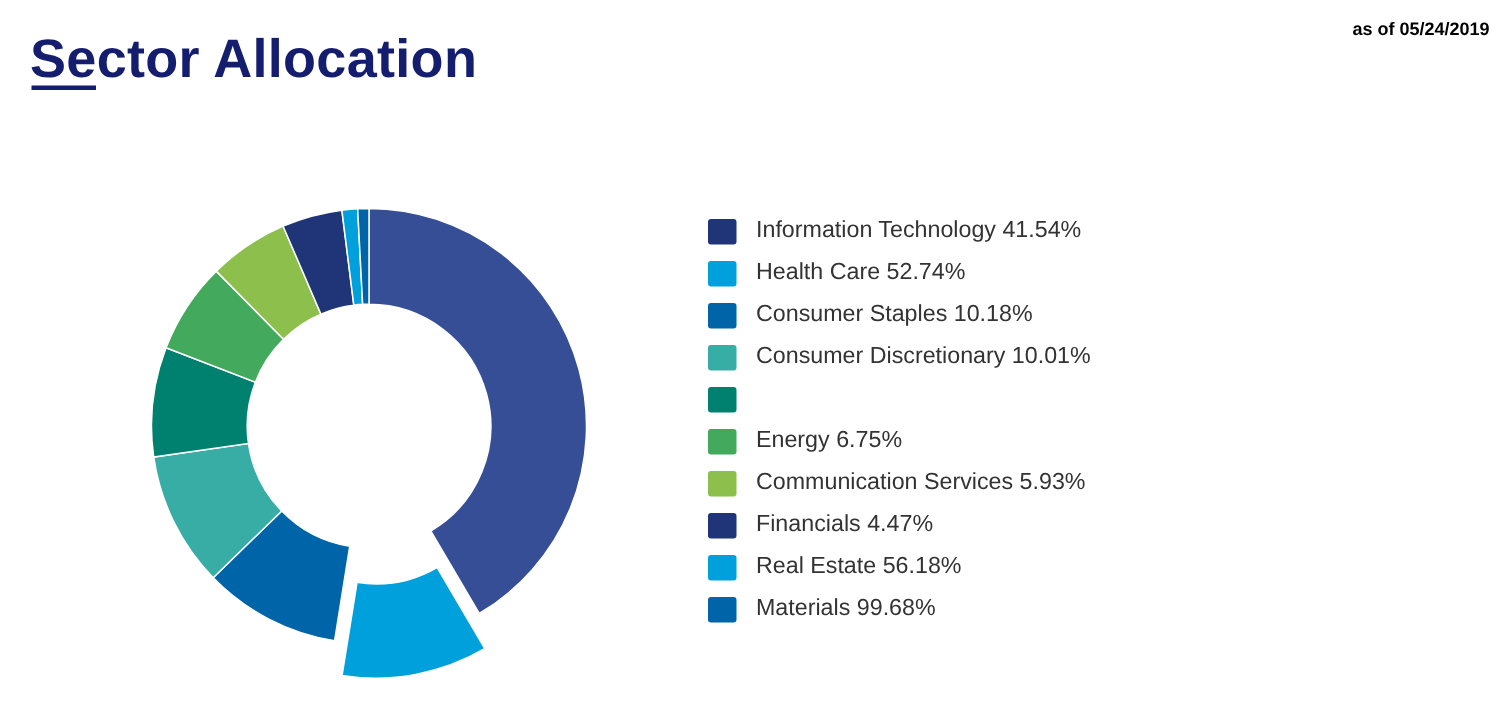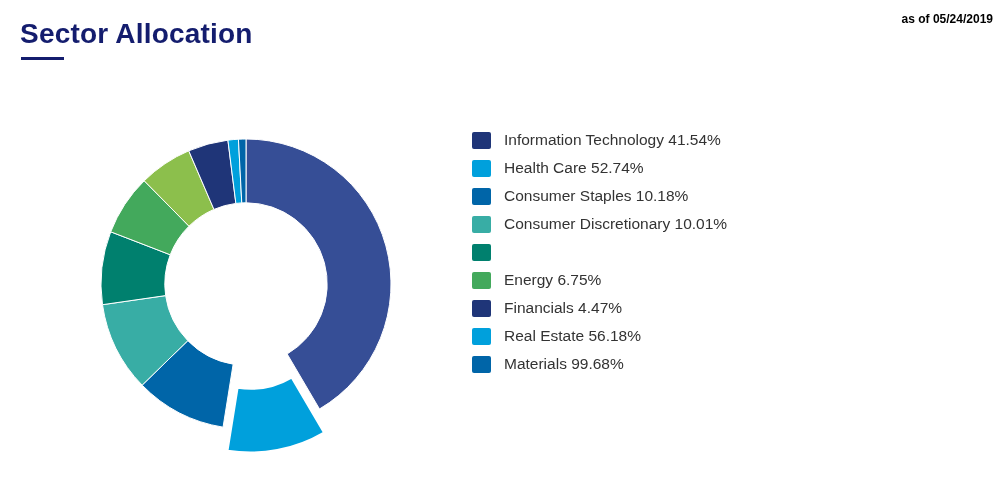--- a/index.html
+++ b/index.html
@@ -20,21 +20,21 @@
   #header {
     position: absolute;
     top: 0; left: 0;
     width: 1005px;
     height: 80px;
   }
   #page-title {
     position: absolute;
     left: 20px;
     top: 18px;
-    font-size: 28px;
+    font-size: 36px;
     font-weight: 700;
     letter-spacing: 0.2px;
     color: #141d6e;
     white-space: nowrap;
   }
   #title-underline {
     position: absolute;
     left: 21px;
     top: 57px;
     width: 43px;
@@ -60,21 +60,21 @@
     height: 391px;
   }
   #donut-svg {
     display: block;
   }
 
   
   #legend {
     position: absolute;
     left: 472px;
-    top: 126px;
+    top: 140px;
     width: 430px;
   }
   .legend-item {
     display: flex;
     align-items: center;
     height: 28px;
   }
   .legend-swatch {
     width: 19px;
     height: 17px;
@@ -132,20 +132,24 @@
       <span class="legend-label">Consumer Discretionary 10.01%</span>
     </div>
     <div class="legend-item">
       <span class="legend-swatch" style="background: rgb(0, 128, 110);"></span>
     </div>
     <div class="legend-item">
       <span class="legend-swatch" style="background: rgb(67, 169, 92);"></span>
       <span class="legend-label">Energy 6.75%</span>
     </div>
     <div class="legend-item">
+      <span class="legend-swatch" style="background: rgb(140, 191, 76);"></span>
+      <span class="legend-label">Communication Services 5.93%</span>
+    </div>
+    <div class="legend-item">
       <span class="legend-swatch" style="background: rgb(31, 53, 120);"></span>
       <span class="legend-label">Financials 4.47%</span>
     </div>
     <div class="legend-item">
       <span class="legend-swatch" style="background: rgb(0, 160, 220);"></span>
       <span class="legend-label">Real Estate 56.18%</span>
     </div>
     <div class="legend-item">
       <span class="legend-swatch" style="background: rgb(0, 101, 168);"></span>
       <span class="legend-label">Materials 99.68%</span>

